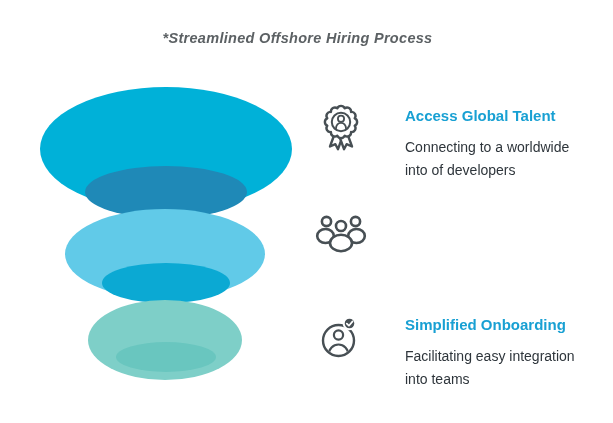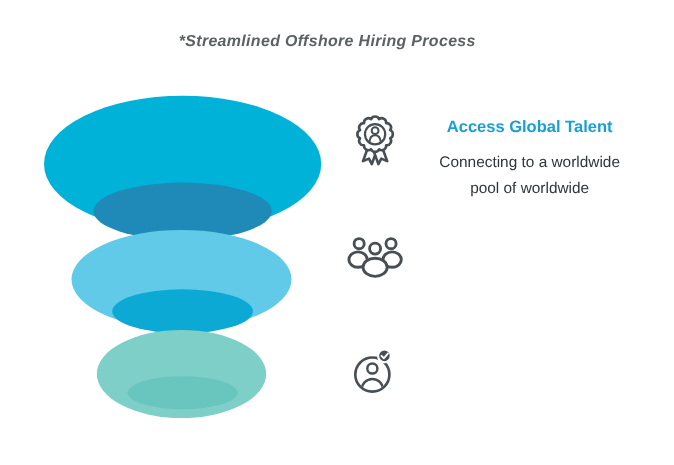--- a/index.html
+++ b/index.html
@@ -25,21 +25,21 @@
   }
   .icon{
     width:56px;flex:0 0 56px;
     display:flex;justify-content:center;
   }
   .icon svg{display:block;}
   .ic-stroke{stroke:var(--icon-stroke,#474f54);fill:#fff;}
   .ic-line{stroke:var(--icon-stroke,#474f54);fill:none;}
   .ic-fill{fill:var(--icon-stroke,#474f54);stroke:#fff;}
   .ic-check{stroke:#fff;fill:none;}
-  .txt{margin-left:10px;width:205px;text-align:center;}
+  .txt{margin-left:36px;width:205px;}
   .heading{
     font-size:15px;font-weight:700;line-height:18px;
     color:var(--heading-text,#18a0d3);
   }
   .desc{
     margin-top:11px;
     font-size:14px;line-height:23px;
     color:var(--body-text,#2e353b);
   }
 </style>
@@ -67,21 +67,21 @@
         <path class="ic-stroke" stroke-width="2.4" stroke-linejoin="round" d="M37.72 17.33 A4 4 0 0 1 37.72 24.67 A4 4 0 0 1 34.04 31.04 A4 4 0 0 1 27.67 34.72 A4 4 0 0 1 20.33 34.72 A4 4 0 0 1 13.96 31.04 A4 4 0 0 1 10.28 24.67 A4 4 0 0 1 10.28 17.33 A4 4 0 0 1 13.96 10.96 A4 4 0 0 1 20.33 7.28 A4 4 0 0 1 27.67 7.28 A4 4 0 0 1 34.04 10.96 A4 4 0 0 1 37.72 17.33 Z"></path>
         <circle class="ic-line" stroke-width="2" cx="24" cy="21" r="9.2"></circle>
         <circle class="ic-line" stroke-width="1.8" cx="24" cy="17.8" r="3.1"></circle>
         <path class="ic-line" stroke-width="1.8" stroke-linecap="round" d="M18.9 27.8 C19.3 23.4 21.3 21.9 24 21.9 C26.7 21.9 28.7 23.4 29.1 27.8"></path>
       </svg>
     </span>
     <div class="txt">
       <div class="heading">Access Global Talent</div>
       <div class="desc">
         <div>Connecting to a worldwide</div>
-        <div>pool of worldwide</div>
+        <div>into of developers</div>
       </div>
     </div>
   </div>
 
   <div class="item" style="top:214px">
     <span class="icon" style="margin-top:-3px">
       <svg width="52" height="46" viewBox="0 0 52 42">
         <circle class="ic-stroke" stroke-width="2.6" cx="11.5" cy="8.5" r="4.6"></circle>
         <circle class="ic-stroke" stroke-width="2.6" cx="40.5" cy="8.5" r="4.6"></circle>
         <ellipse class="ic-stroke" stroke-width="2.6" cx="10.5" cy="23" rx="8.3" ry="7"></ellipse>
@@ -100,15 +100,22 @@
               <circle cx="21.5" cy="31.5" r="14.3"></circle>
             </clipPath>
         </defs>
         <circle class="ic-stroke" stroke-width="2.4" cx="21.5" cy="31.5" r="15.5"></circle>
         <circle class="ic-line" stroke-width="2.2" cx="21.5" cy="26" r="4.6"></circle>
         <ellipse class="ic-line" stroke-width="2.2" clip-path="url(#onb-clip)" cx="21.5" cy="45.5" rx="9.8" ry="10"></ellipse>
         <circle class="ic-fill" stroke-width="2" cx="32.5" cy="14.5" r="5.8"></circle>
         <path class="ic-check" stroke-width="1.7" stroke-linecap="round" stroke-linejoin="round" d="M29.8 14.6 L31.9 16.7 L35.6 12.4"></path>
       </svg>
     </span>
+    <div class="txt">
+      <div class="heading">Simplified Onboarding</div>
+      <div class="desc">
+        <div>Facilitating easy integration</div>
+        <div>into teams</div>
+      </div>
+    </div>
   </div>
 
 </div>
 
 </body></html>

